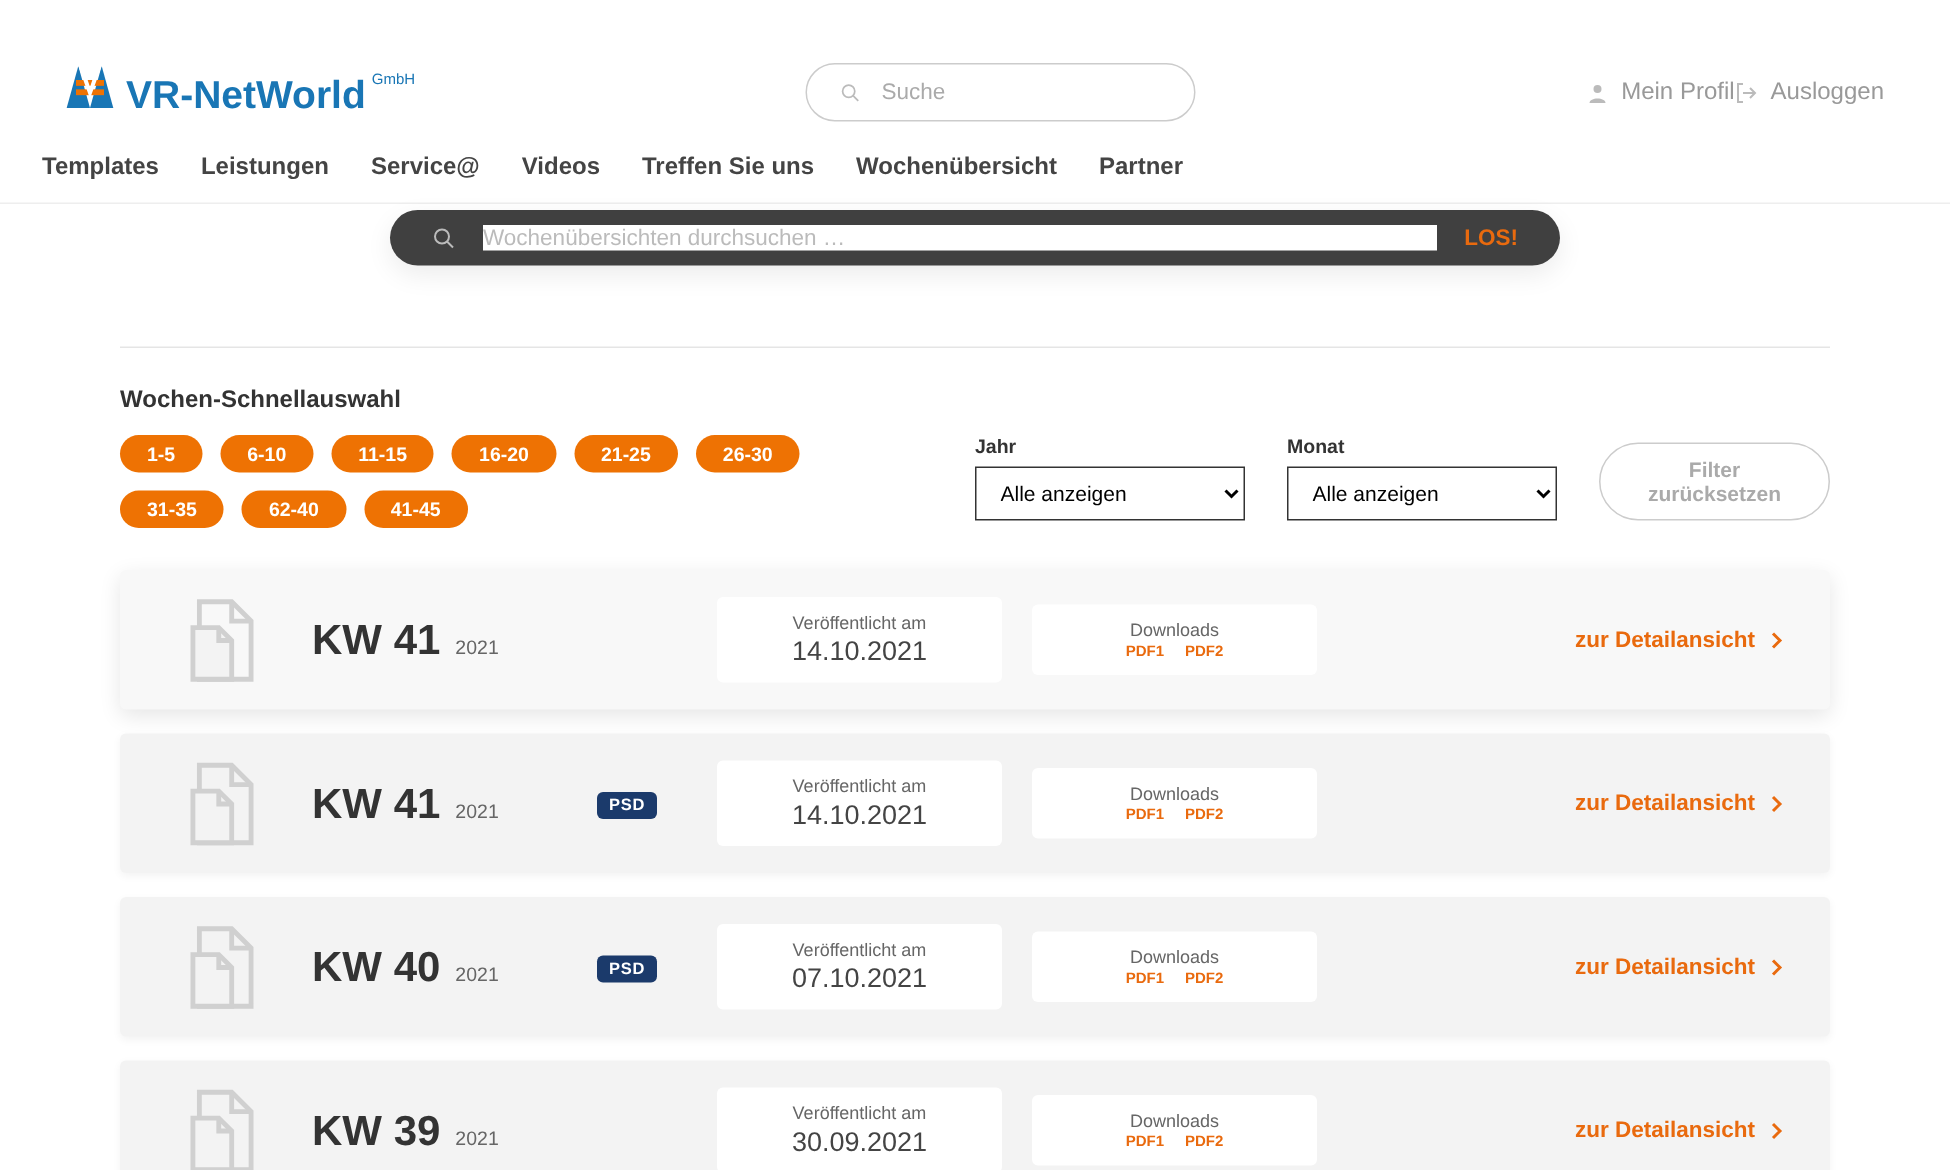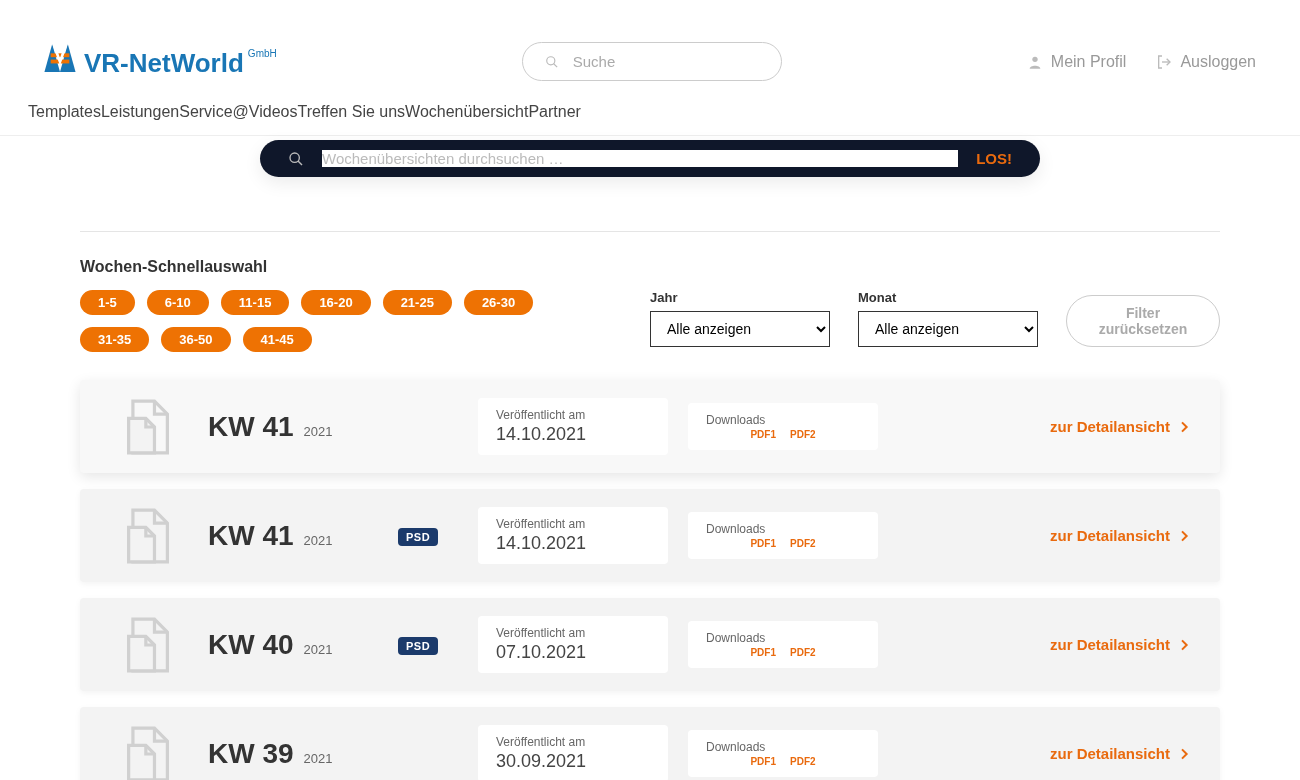--- a/index.html
+++ b/index.html
@@ -12,33 +12,33 @@
 .logo { display: flex; align-items: baseline; gap: 8px; font-size: 26px; font-weight: 700; color: #1976b5; }
 .logo-mark { width: 32px; height: 28px; display: inline-block; position: relative; }
 .logo-mark svg { width: 100%; height: 100%; }
 .logo-suffix { font-size: 10px; color: #1976b5; margin-left: -4px; font-weight: 400; align-self: flex-start; margin-top: 4px; }
 
 .search-wrap { margin-left: auto; margin-right: auto; }
 .global-search { display: flex; align-items: center; gap: 14px; border: 1px solid #ccc; border-radius: 999px; padding: 10px 22px; width: 260px; color: #999; }
 .global-search input { border: none; outline: none; font-size: 15px; color: #666; background: transparent; width: 100%; }
 .global-search input::placeholder { color: #aaa; }
 
-.header-actions { display: flex; align-items: center; gap: 30px; color: #999; font-size: 16px; }
+.header-actions { display: flex; align-items: center; color: #999; font-size: 16px; }
 .header-action { display: flex; align-items: center; gap: 8px; cursor: pointer; }
 
 
-.main-nav { display: flex; padding: 12px 28px 14px; border-bottom: 1px solid #eee; }
+.main-nav { display: flex; gap: 28px; padding: 12px 28px 14px; border-bottom: 1px solid #eee; font-weight: bold; }
 .main-nav a { color: #444; text-decoration: none; font-size: 16px; cursor: pointer; }
 
 
 .page { padding: 0 80px 40px; }
 
 
 .page-search-row { display: flex; justify-content: center; margin-top: 4px; }
-.page-search { display: flex; align-items: center; gap: 18px; background: #0f172a; border-radius: 999px; box-shadow: 0 6px 18px rgba(0,0,0,0.08); padding: 10px 28px; width: 780px; }
+.page-search { display: flex; align-items: center; gap: 18px; background: #404040; border-radius: 999px; box-shadow: 0 6px 18px rgba(0,0,0,0.08); padding: 10px 28px; width: 780px; }
 .page-search input { border: none; outline: none; flex: 1; font-size: 15px; color: #666; }
 .page-search input::placeholder { color: #bbb; }
 .page-search .go { color: #e96a0e; font-weight: 700; font-size: 15px; cursor: pointer; }
 
 hr.divider { border: none; border-top: 1px solid #e5e5e5; margin: 54px 0 26px; }
 
 
 .quick-title { font-size: 16px; font-weight: 700; color: #333; margin-bottom: 14px; }
 .filter-row { display: flex; gap: 50px; align-items: flex-start; }
 .pills-col { flex: 0 0 520px; }
@@ -55,21 +55,21 @@
 .results { margin-top: 28px; display: flex; flex-direction: column; gap: 16px; }
 .row { background: #f3f3f3; border-radius: 4px; padding: 18px 28px; display: flex; align-items: center; gap: 20px; box-shadow: 0 2px 6px rgba(0,0,0,0.05); }
 .row:first-child { background: #f8f8f8; box-shadow: 0 4px 14px rgba(0,0,0,0.10); }
 .file-icon { color: #d0d0d0; flex: 0 0 80px; display:flex; justify-content:center; }
 .file-icon svg { width: 44px; height: 56px; }
 .kw-cell { flex: 0 0 170px; display: flex; align-items: baseline; gap: 10px; }
 .kw { font-size: 28px; font-weight: 800; color: #333; }
 .year { font-size: 13px; color: #666; }
 .badge { background: #1b3a6b; color: #fff; font-size: 11px; font-weight: 700; padding: 3px 8px; border-radius: 4px; letter-spacing: 0.5px; }
 .badge-cell { flex: 0 0 60px; }
-.card { background: #fff; border-radius: 4px; padding: 10px 18px; text-align: left; min-width: 190px; }
+.card { background: #fff; border-radius: 4px; padding: 10px 18px; text-align: center; min-width: 190px; }
 .card .lbl { font-size: 12px; color: #666; }
 .card .val { font-size: 18px; color: #444; margin-top: 2px; }
 .card .links { display: flex; gap: 14px; justify-content: center; margin-top: 2px; }
 .card .links span { color: #e96a0e; font-weight: 700; font-size: 10px; cursor: pointer; }
 .detail-link { margin-left: auto; color: #e96a0e; font-weight: 700; font-size: 15px; display: flex; align-items: center; gap: 6px; cursor: pointer; }
 
 .icon-svg { width: 16px; height: 16px; }
 </style>
 </head>
 <body>
@@ -149,21 +149,21 @@
     <div class="filter-row">
       <div class="pills-col">
         <div class="pills" id="pills">
             <span class="pill">1-5</span>
             <span class="pill">6-10</span>
             <span class="pill">11-15</span>
             <span class="pill">16-20</span>
             <span class="pill">21-25</span>
             <span class="pill">26-30</span>
             <span class="pill">31-35</span>
-            <span class="pill">36-50</span>
+            <span class="pill">62-40</span>
             <span class="pill">41-45</span>
           </div>
       </div>
       <div class="selects-col">
         <div class="sel">
           <label>Jahr</label>
           <select><option>Alle anzeigen</option></select>
         </div>
         <div class="sel">
           <label>Monat</label>

